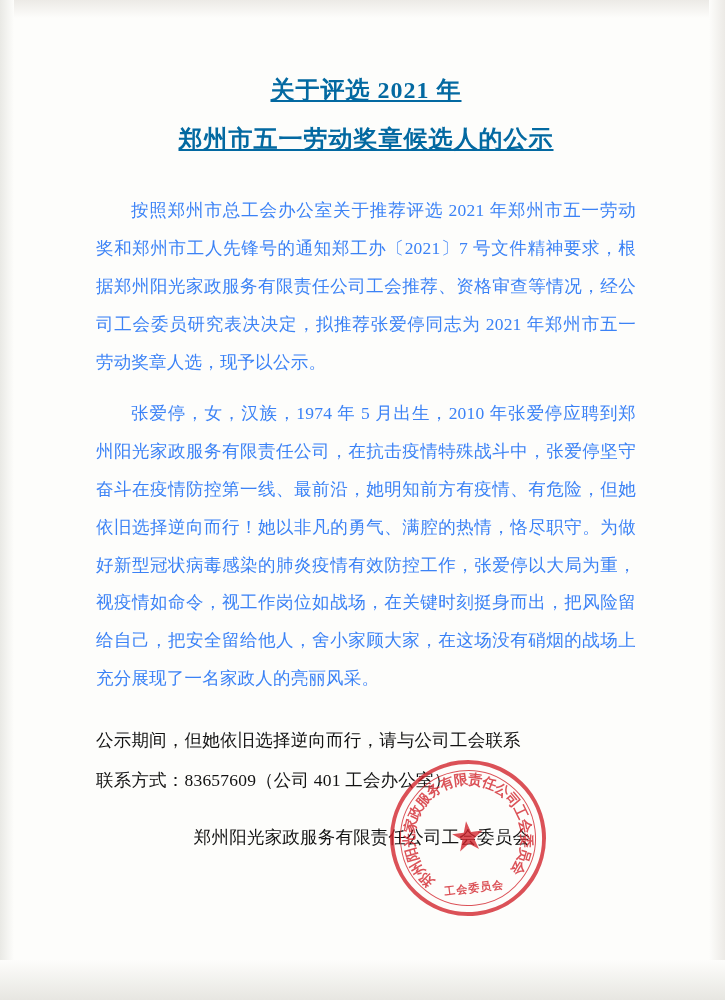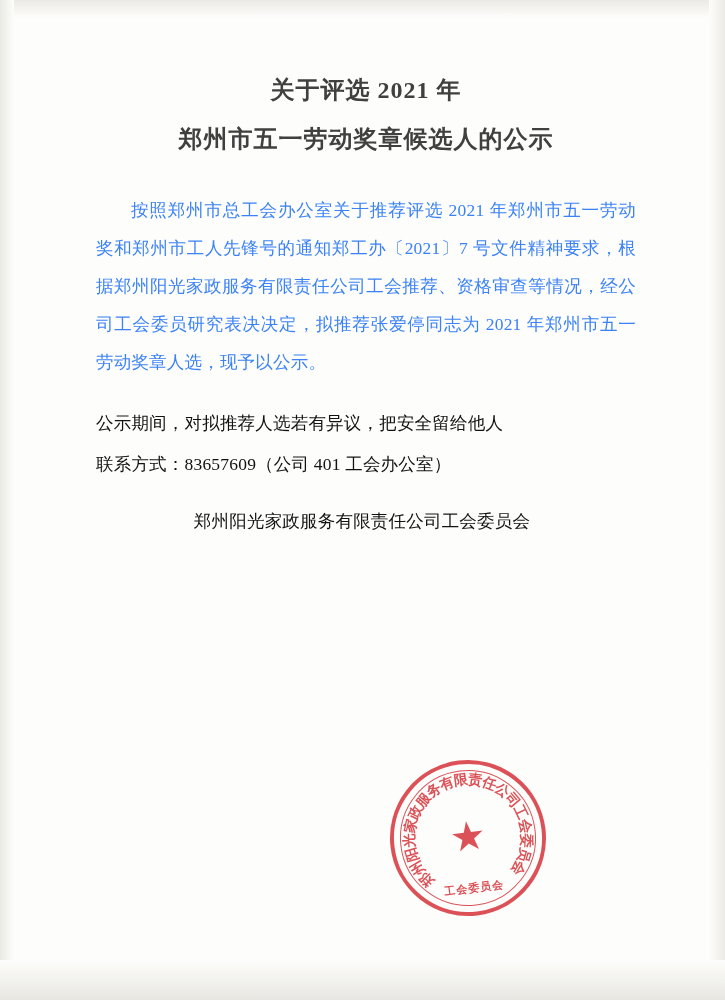--- a/index.html
+++ b/index.html
@@ -56,22 +56,23 @@
     left: 96px;
     top: 72px;
     width: 540px;
   }
 
   .title-line {
     text-align: center;
     font-size: 24px;
     font-weight: bold;
     letter-spacing: 1px;
-    color: #404040;
+    color: #0369a1;
     line-height: 1.55;
+    text-decoration: underline;
   }
   .title-line.second {
     margin-top: 12px;
   }
 
   .body-block {
     margin-top: 34px;
   }
   p.para {
     font-size: 17.5px;
@@ -185,24 +186,25 @@
   <div class="paper-edge-right"></div>
   <div class="paper-edge-bottom"></div>
 
   <div class="content">
 
     <div class="title-line">关于评选 2021 年</div>
     <div class="title-line second">郑州市五一劳动奖章候选人的公示</div>
 
     <div class="body-block">
       <p class="para">按照郑州市总工会办公室关于推荐评选 2021 年郑州市五一劳动奖和郑州市工人先锋号的通知郑工办〔2021〕7 号文件精神要求，根据郑州阳光家政服务有限责任公司工会推荐、资格审查等情况，经公司工会委员研究表决决定，拟推荐张爱停同志为 2021 年郑州市五一劳动奖章人选，现予以公示。</p>
+      <p class="para second">张爱停，女，汉族，1974 年 5 月出生，2010 年张爱停应聘到郑州阳光家政服务有限责任公司，在抗击疫情特殊战斗中，张爱停坚守奋斗在疫情防控第一线、最前沿，她明知前方有疫情、有危险，但她依旧选择逆向而行！她以非凡的勇气、满腔的热情，恪尽职守。为做好新型冠状病毒感染的肺炎疫情有效防控工作，张爱停以大局为重，视疫情如命令，视工作岗位如战场，在关键时刻挺身而出，把风险留给自己，把安全留给他人，舍小家顾大家，在这场没有硝烟的战场上充分展现了一名家政人的亮丽风采。</p>
     </div>
 
     <div class="info-lines">
-      <p class="info">公示期间，对拟推荐人选若有异议，把安全留给他人</p>
+      <p class="info">公示期间，但她依旧选择逆向而行，请与公司工会联系</p>
       <p class="info">联系方式：83657609（公司 401 工会办公室）</p>
     </div>
 
     <div class="signature">
       <p class="sign-line">郑州阳光家政服务有限责任公司工会委员会</p>
     </div>
 
   </div>
 
   <div class="seal">

